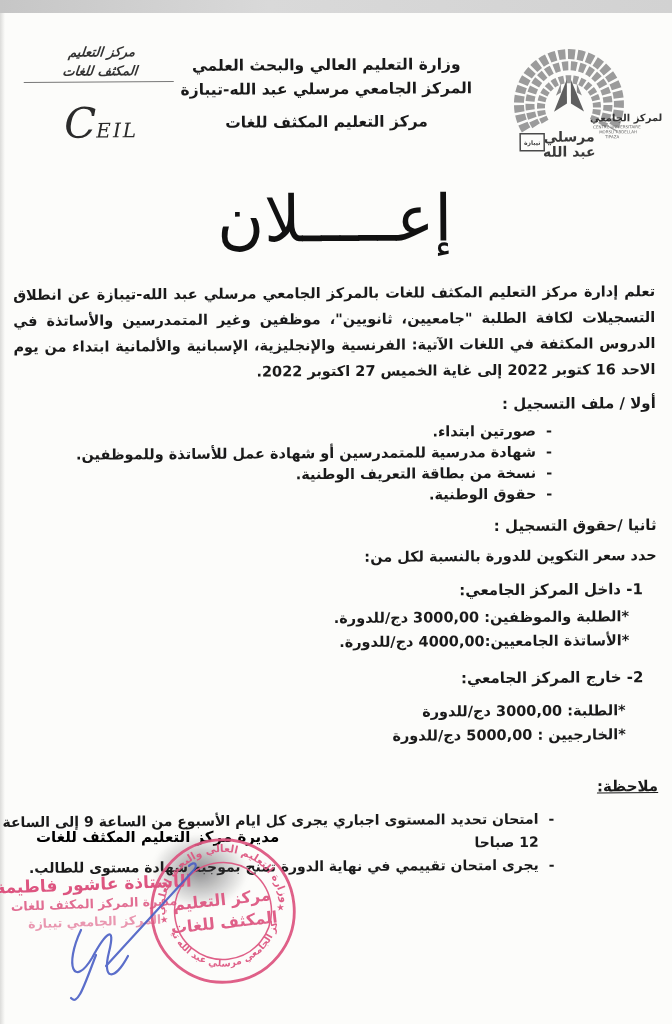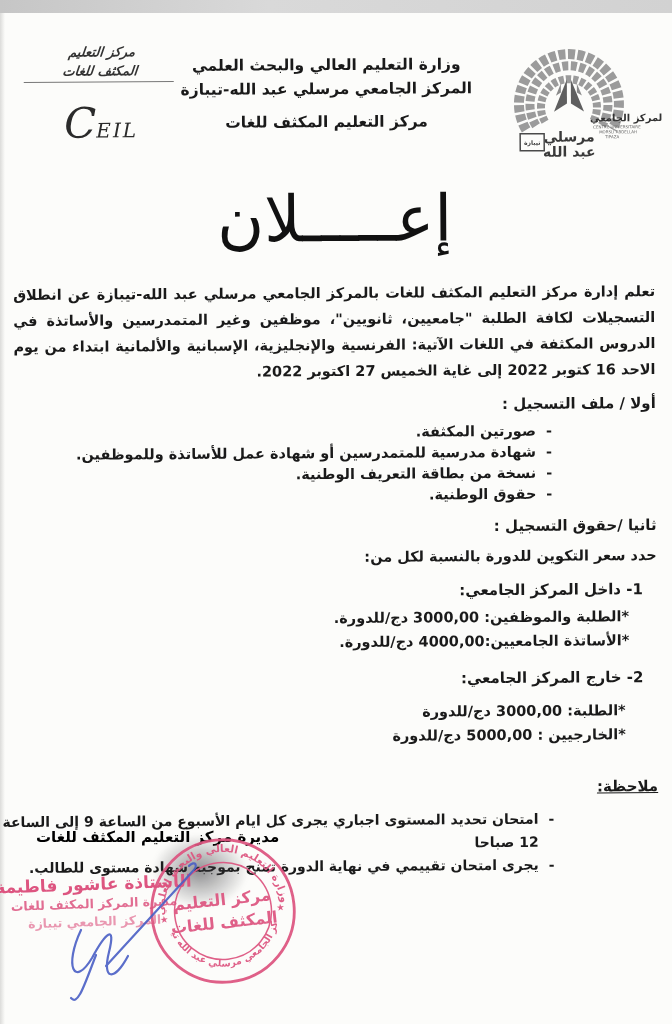--- a/index.html
+++ b/index.html
@@ -105,21 +105,21 @@
     </div>
 
     <div class="title">إعـــــلان</div>
 
     <p class="intro">تعلم إدارة مركز التعليم المكثف للغات بالمركز الجامعي مرسلي عبد الله-تيبازة عن انطلاق التسجيلات لكافة الطلبة "جامعيين، ثانويين"، موظفين وغير المتمدرسين والأساتذة في الدروس المكثفة في اللغات الآتية: الفرنسية والإنجليزية، الإسبانية والألمانية ابتداء من يوم الاحد 16 كتوبر 2022 إلى غاية الخميس 27 اكتوبر 2022.</p>
 
     <div class="sec-h">أولا / ملف التسجيل :</div>
     <div class="blist">
       <div class="li">
         <span class="dash">-</span>
-        <span>صورتين المكثفة.</span>
+        <span>صورتين ابتداء.</span>
       </div>
       <div class="li">
         <span class="dash">-</span>
         <span>شهادة مدرسية للمتمدرسين أو شهادة عمل للأساتذة وللموظفين.</span>
       </div>
       <div class="li">
         <span class="dash">-</span>
         <span>نسخة من بطاقة التعريف الوطنية.</span>
       </div>
       <div class="li">

